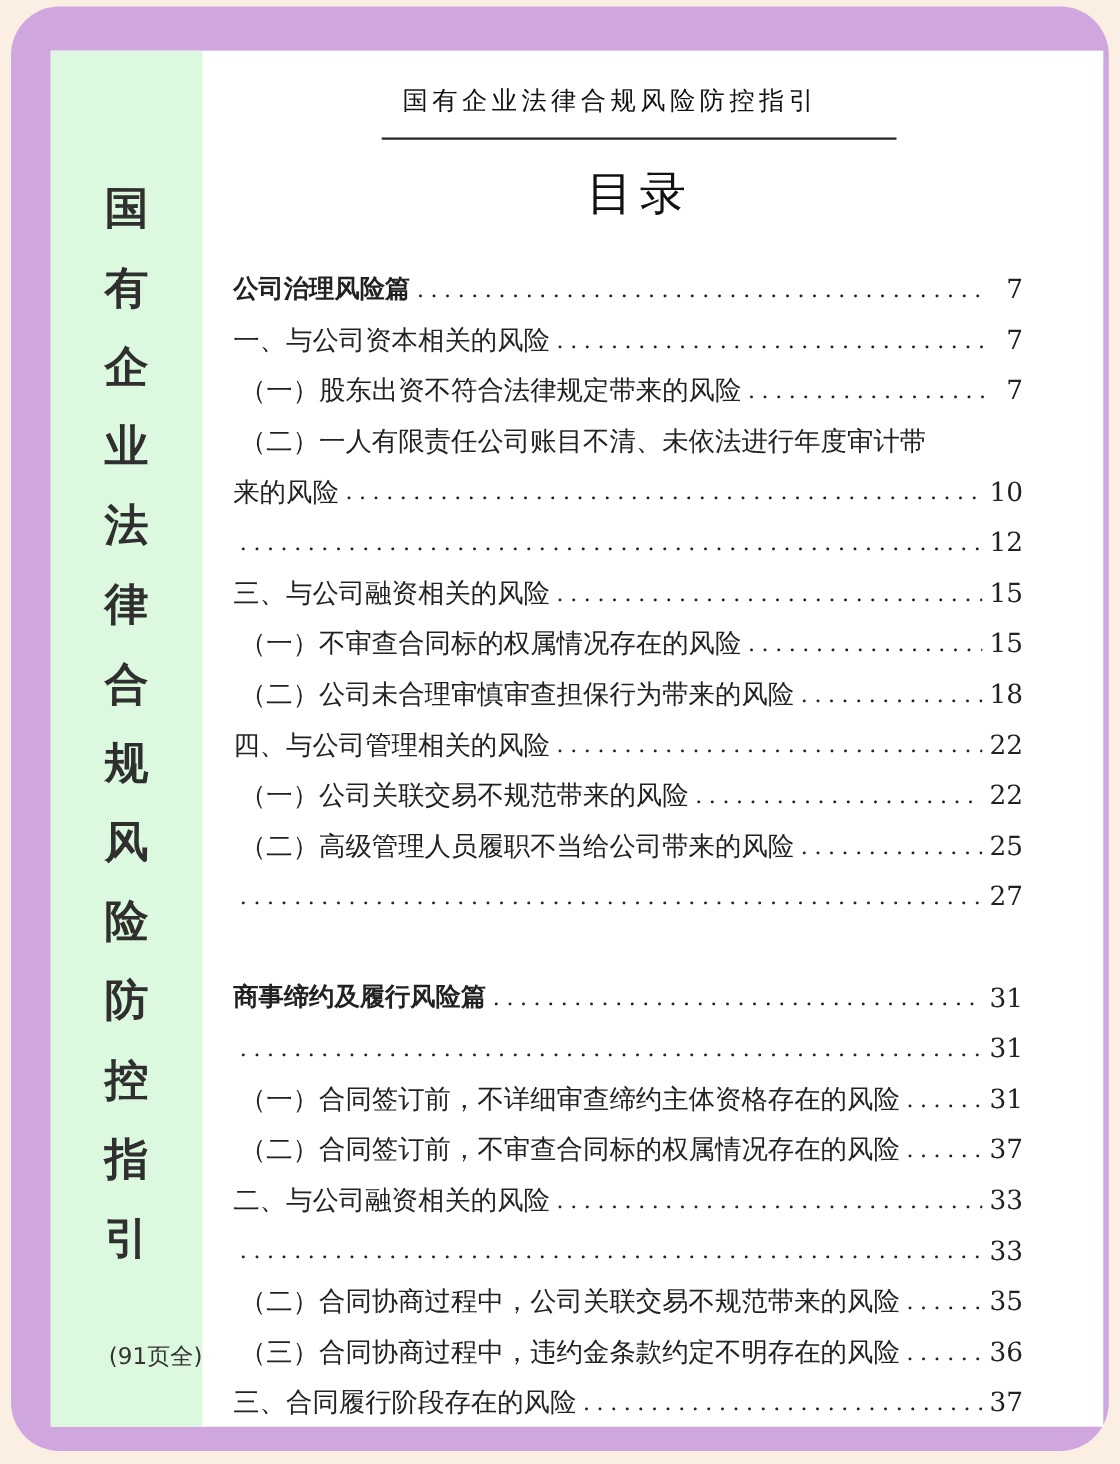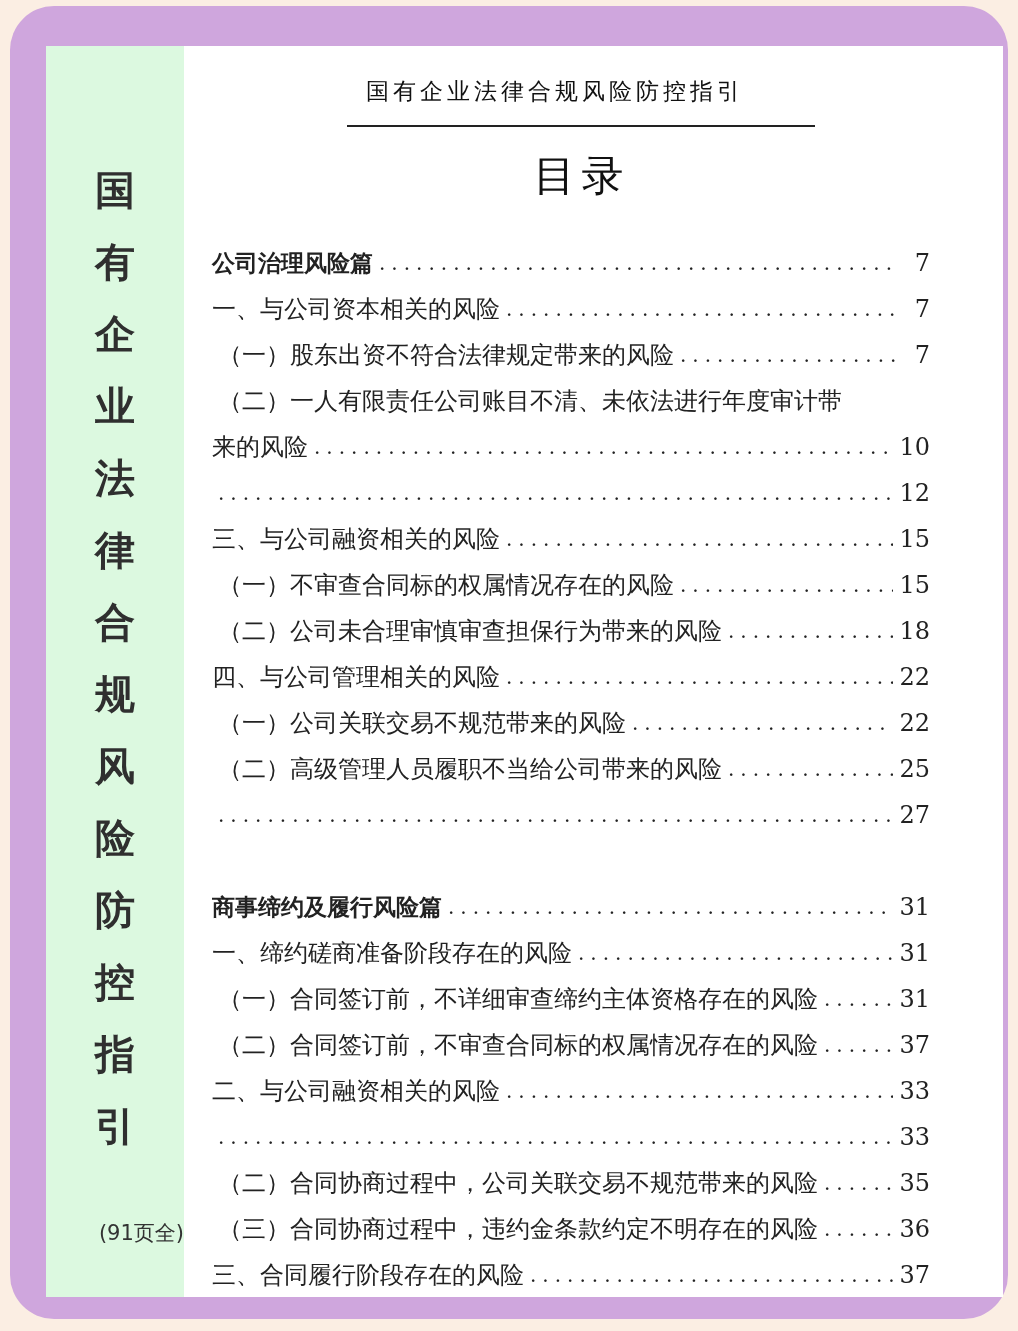--- a/index.html
+++ b/index.html
@@ -159,21 +159,20 @@
           <span class="dots">..............................................................</span>
           <span class="page">27</span>
         </div>
 
         <div class="row bold" style="top:644px">
           <span class="label">商事缔约及履行风险篇</span>
           <span class="dots">..............................................................</span>
           <span class="page">31</span>
         </div>
         <div class="row" style="top:690px">
-          <span class="label">一、缔约磋商准备阶段存在的风险</span>
           <span class="dots">..............................................................</span>
           <span class="page">31</span>
         </div>
         <div class="row indent-sub" style="top:736px">
           <span class="label">（一）合同签订前，不详细审查缔约主体资格存在的风险</span>
           <span class="dots">..............................................................</span>
           <span class="page">31</span>
         </div>
         <div class="row indent-sub" style="top:782px">
           <span class="label">（二）合同签订前，不审查合同标的权属情况存在的风险</span>

